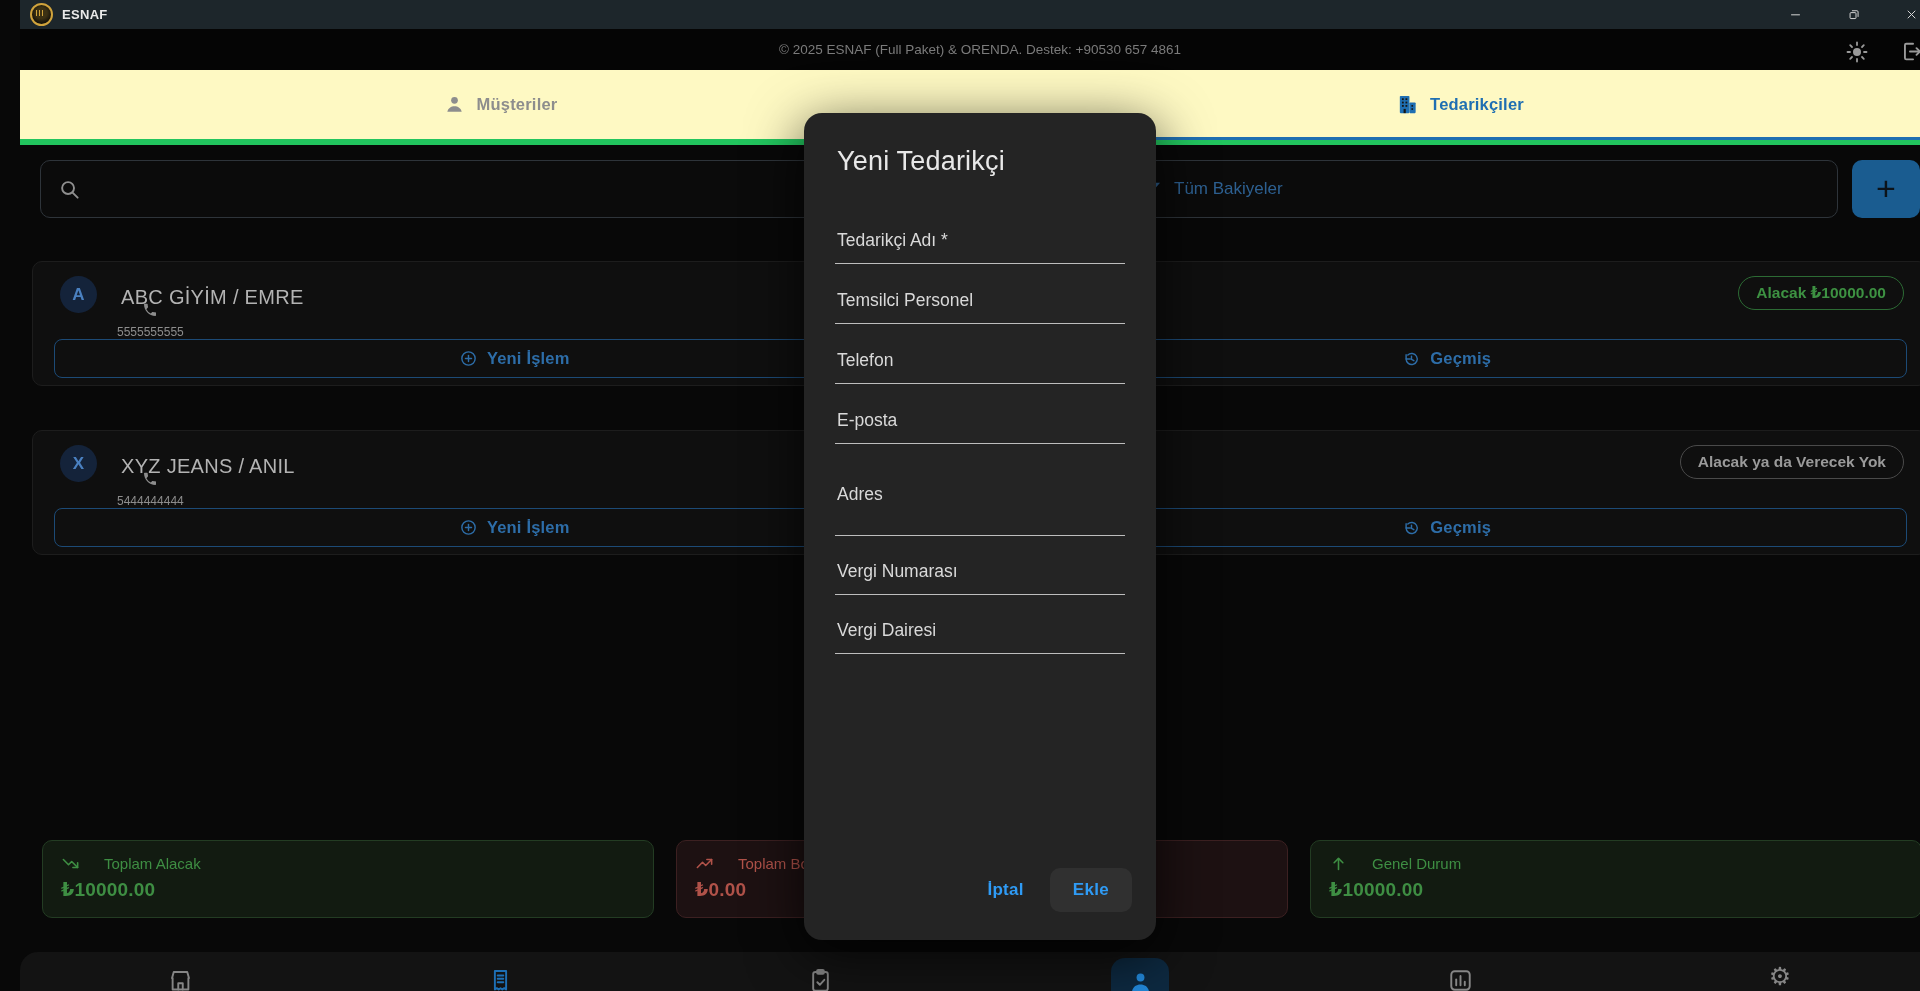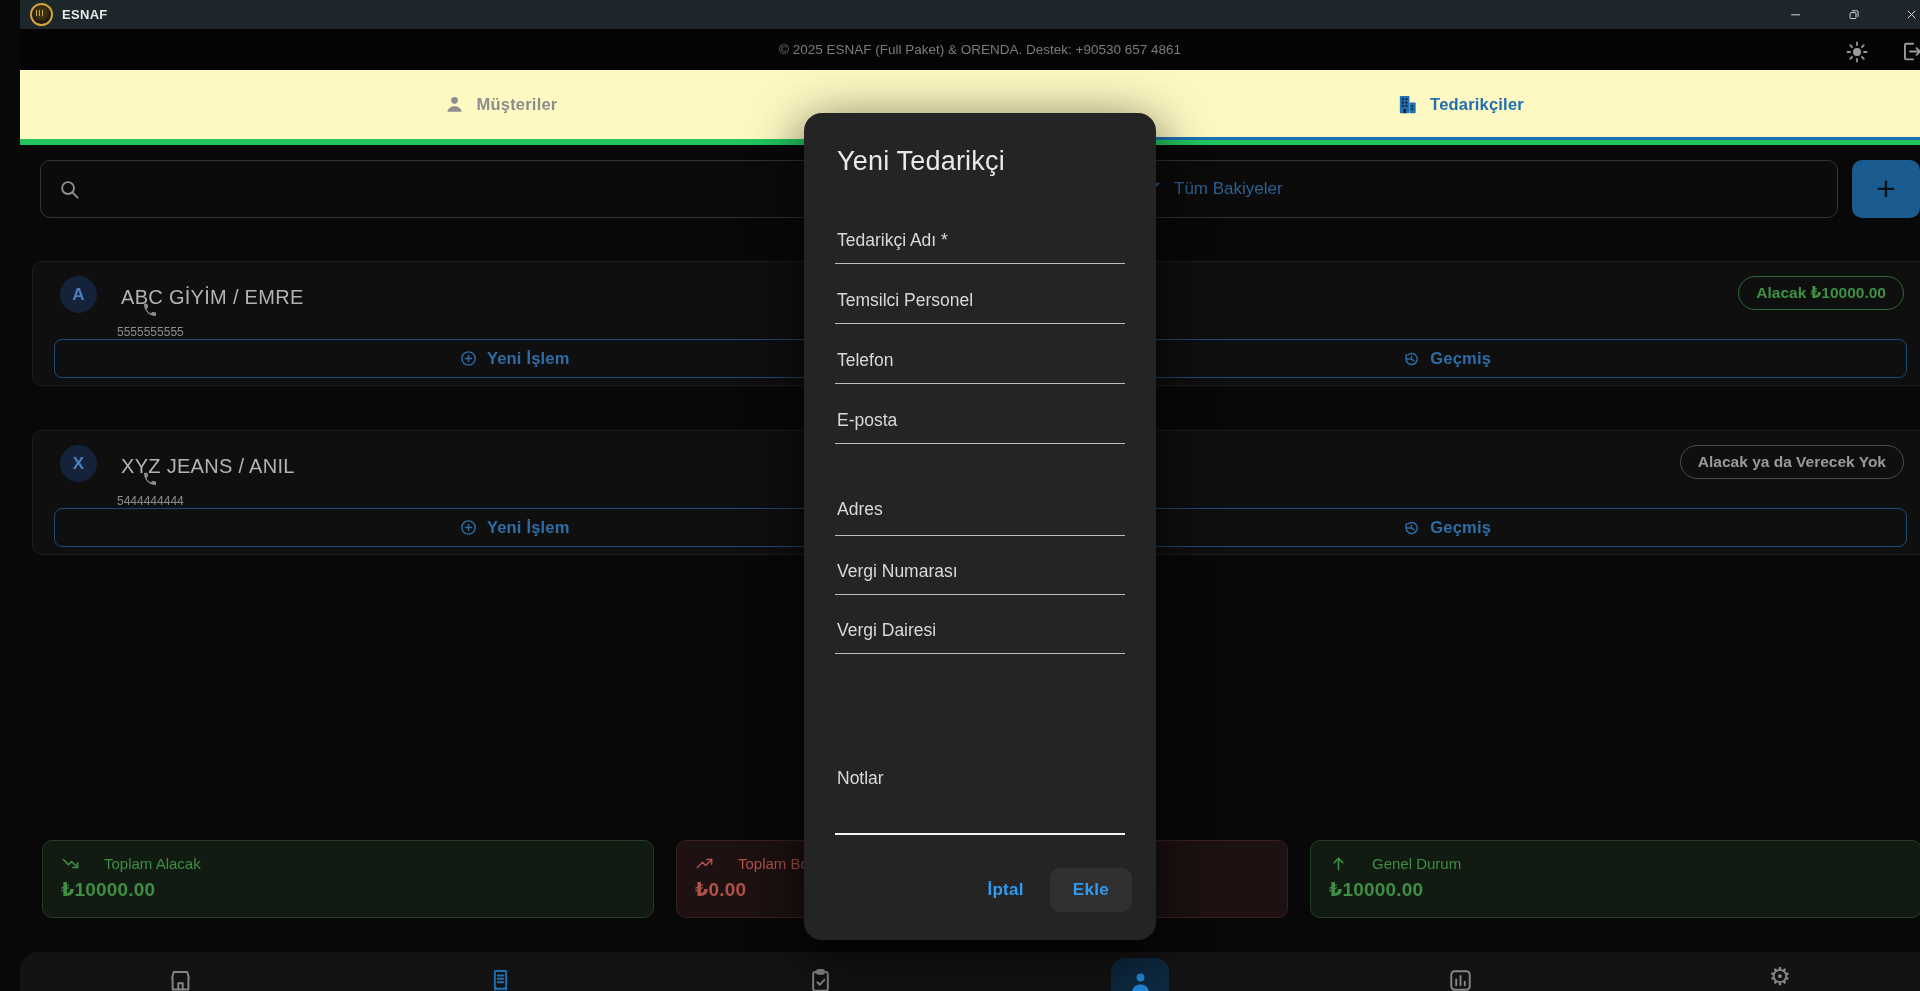--- a/index.html
+++ b/index.html
@@ -67,21 +67,21 @@
   .nav-pill{width:58px;height:48px;background:#0d2940;border-radius:14px;display:flex;align-items:center;justify-content:center;color:#2287d8;}
   .gear-glyph{font-size:25px;line-height:1;margin-top:-3px;}
 
   
   .modal{position:absolute;left:784px;top:113px;width:352px;height:827px;background:#242424;border-radius:18px;box-shadow:0 14px 55px rgba(0,0,0,.75);z-index:10;}
   .modal-title{position:absolute;left:33px;top:33px;font-size:27px;font-weight:400;color:#e8e8e8;letter-spacing:.2px;}
   .field{position:absolute;left:31px;width:290px;border-bottom:1px solid #bdbdbd;cursor:text;}
   .field .flabel{position:absolute;left:2px;bottom:12px;font-size:17.5px;color:#d9d9d9;white-space:nowrap;}
   .f1{top:108px;height:42px;} .f2{top:168px;height:42px;} .f3{top:228px;height:42px;}
   .f4{top:288px;height:42px;}
-  .f5{top:352px;height:70px;} .f5 .flabel{bottom:15px;}
+  .f5{top:352px;height:70px;} .f5 .flabel{bottom:30px;}
   .f6{top:439px;height:42px;} .f7{top:498px;height:42px;} .f8{top:555px;height:42px;}
   .f9{top:640px;height:80px;border-bottom:2px solid #f2f2f2;} .f9 .flabel{bottom:44px;}
   .modal-actions{position:absolute;right:24px;bottom:28px;display:flex;align-items:center;gap:8px;}
   .m-btn{border:none;background:transparent;color:#2f9bf5;font-size:17px;font-weight:700;font-family:inherit;cursor:pointer;letter-spacing:.3px;padding:12px 18px;border-radius:10px;}
   .m-btn.primary{background:#303030;padding:12px 23px;}
 </style>
 </head>
 <body>
 
 <div id="app">
@@ -333,23 +333,20 @@
     </div>
     <div class="field f5">
       <span class="flabel">Adres</span>
     </div>
     <div class="field f6">
       <span class="flabel">Vergi Numarası</span>
     </div>
     <div class="field f7">
       <span class="flabel">Vergi Dairesi</span>
     </div>
-    <div class="field f9">
-      <span class="flabel">Notlar</span>
-    </div>
 
     <div class="modal-actions">
       <button class="m-btn">İptal</button>
       <button class="m-btn primary">Ekle</button>
     </div>
   </div>
 
 </div>
 
 </body></html>

